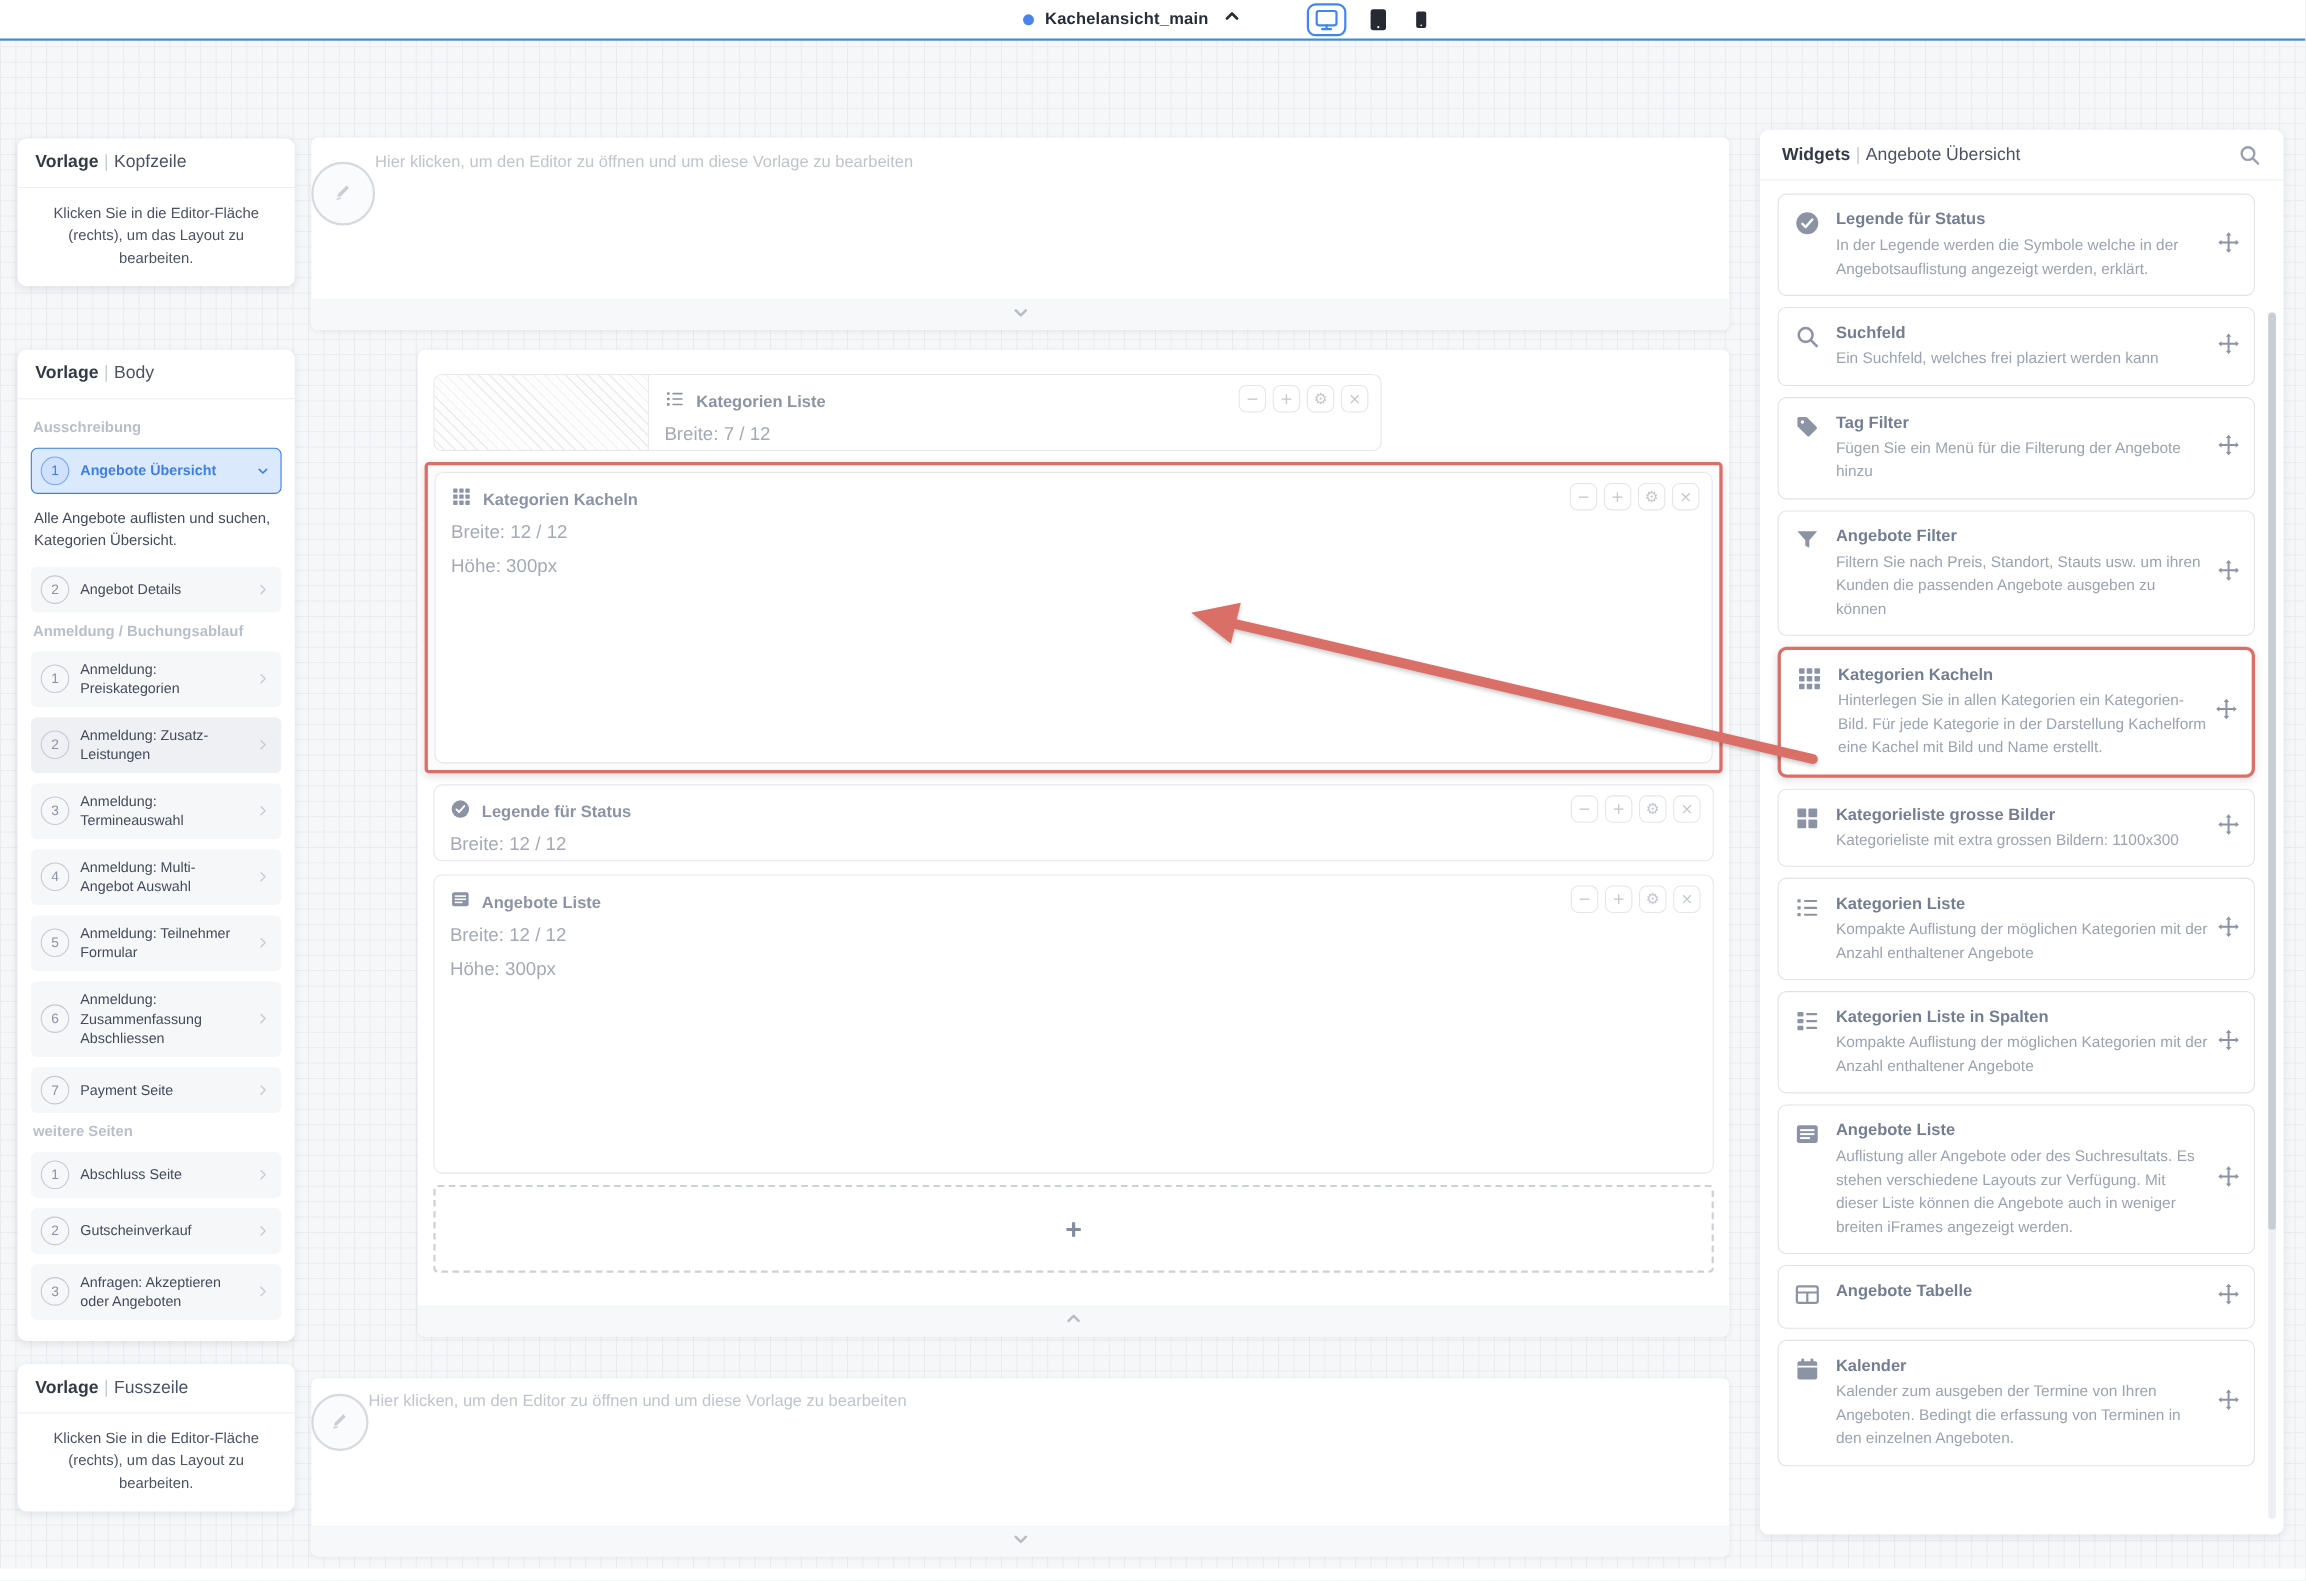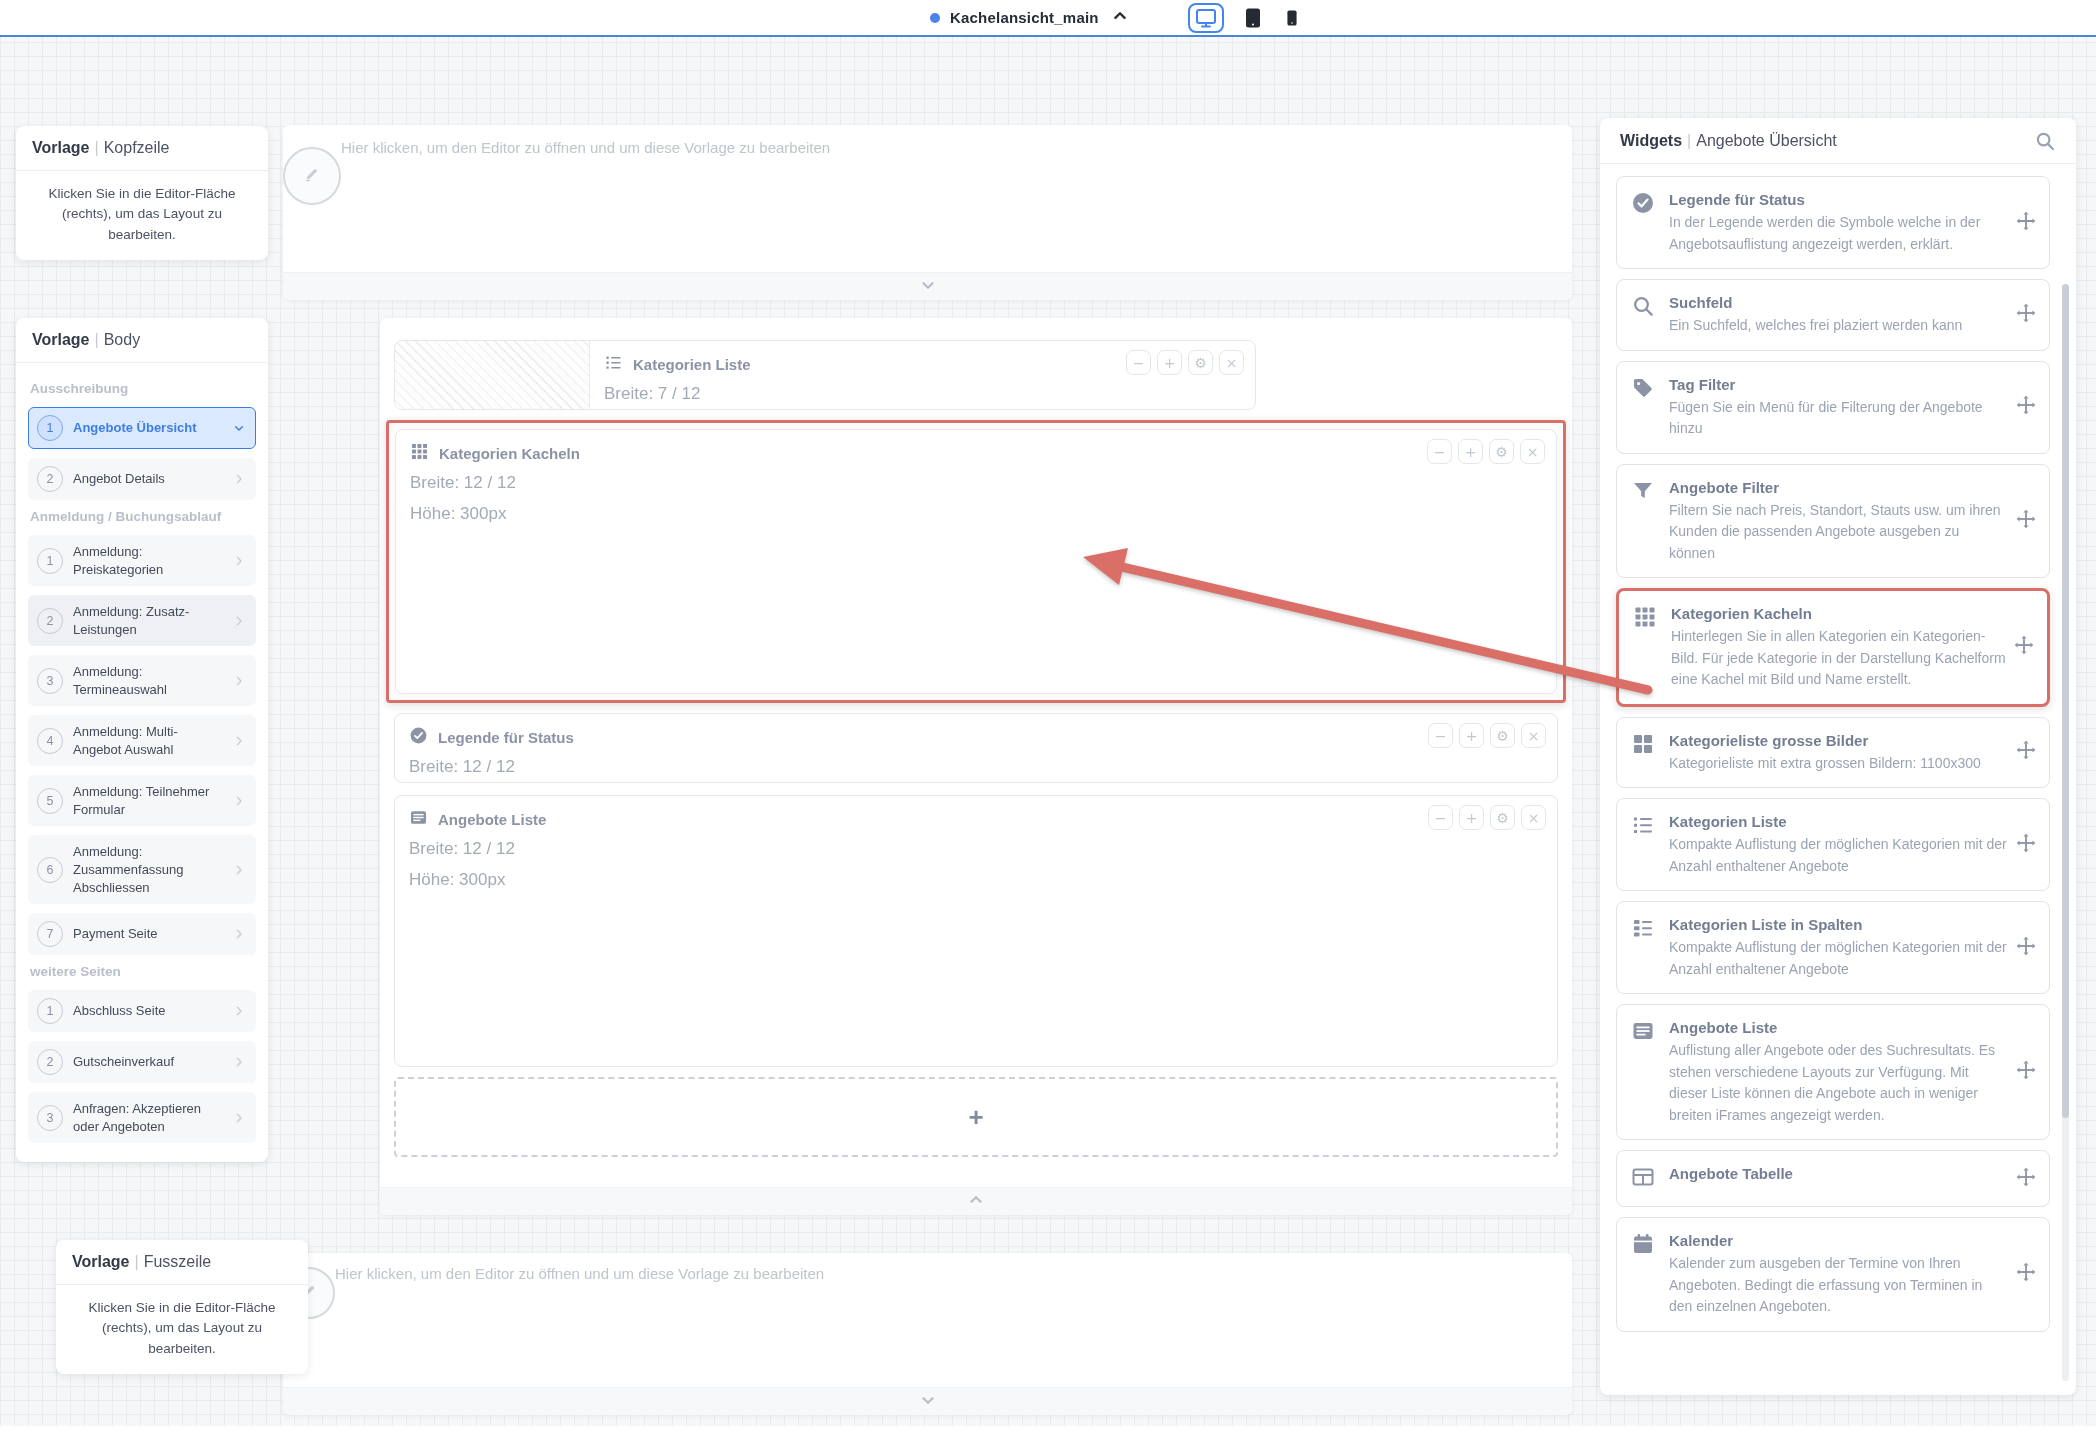--- a/index.html
+++ b/index.html
@@ -55,21 +55,21 @@
     border-radius:0 0 6px 6px;
     display:flex; align-items:center; justify-content:center; cursor:pointer;
   }
   
   .side-card {
     position:absolute; left:16px; width:252px; background:#ffffff;
     border-radius:8px; box-shadow:0 2px 8px rgba(30,40,60,.10); z-index:3;
   }
   .side-card.kopf { top:126px; }
   .side-card.body-card { top:318px; }
-  .side-card.fuss { top:1240px;margin-left:40px; }
+  .side-card.fuss { top:1240px; }
   .card-head {
     padding:13px 16px; border-bottom:1px solid #eceef1;
     font-size:16px; color:#4b5263;
   }
   .card-head b { color:#333a47; font-weight:700; }
   .card-head .sep { color:#c6cad2; padding:0 5px; }
   .card-body-text { padding:13px 16px 15px; font-size:13.5px; line-height:1.5; color:#4b5263;text-align:center; }
   .card-list { padding:12px 12px 10px; }
   .section-label { font-size:13.5px; font-weight:700; color:#b9bfca; margin:6px 2px 11px; }
   .nav-item {
@@ -330,20 +330,21 @@
         <div class="section-label">Ausschreibung</div>
         <div class="nav-item selected">
           <span class="num-circle">1</span>
           <span class="nav-label">Angebote Übersicht</span>
           <span class="nav-chev">
             <svg viewBox="0 0 24 24" width="16" height="16" fill="none">
               <polyline points="7 10 12 15 17 10" stroke="#3e7ee4" stroke-width="2.2" stroke-linecap="round" stroke-linejoin="round"></polyline>
             </svg>
           </span>
         </div>
+        <div class="nav-desc">Alle Angebote auflisten und suchen, Kategorien Übersicht.</div>
         <div class="nav-item">
           <span class="num-circle">2</span>
           <span class="nav-label">Angebot Details</span>
           <span class="nav-chev">
             <svg viewBox="0 0 24 24" width="16" height="16" fill="none">
               <polyline points="9.5 6.5 15 12 9.5 17.5" stroke="#c7ccd5" stroke-width="2" stroke-linecap="round" stroke-linejoin="round"></polyline>
             </svg>
           </span>
         </div>
         <div class="section-label">Anmeldung / Buchungsablauf</div>

